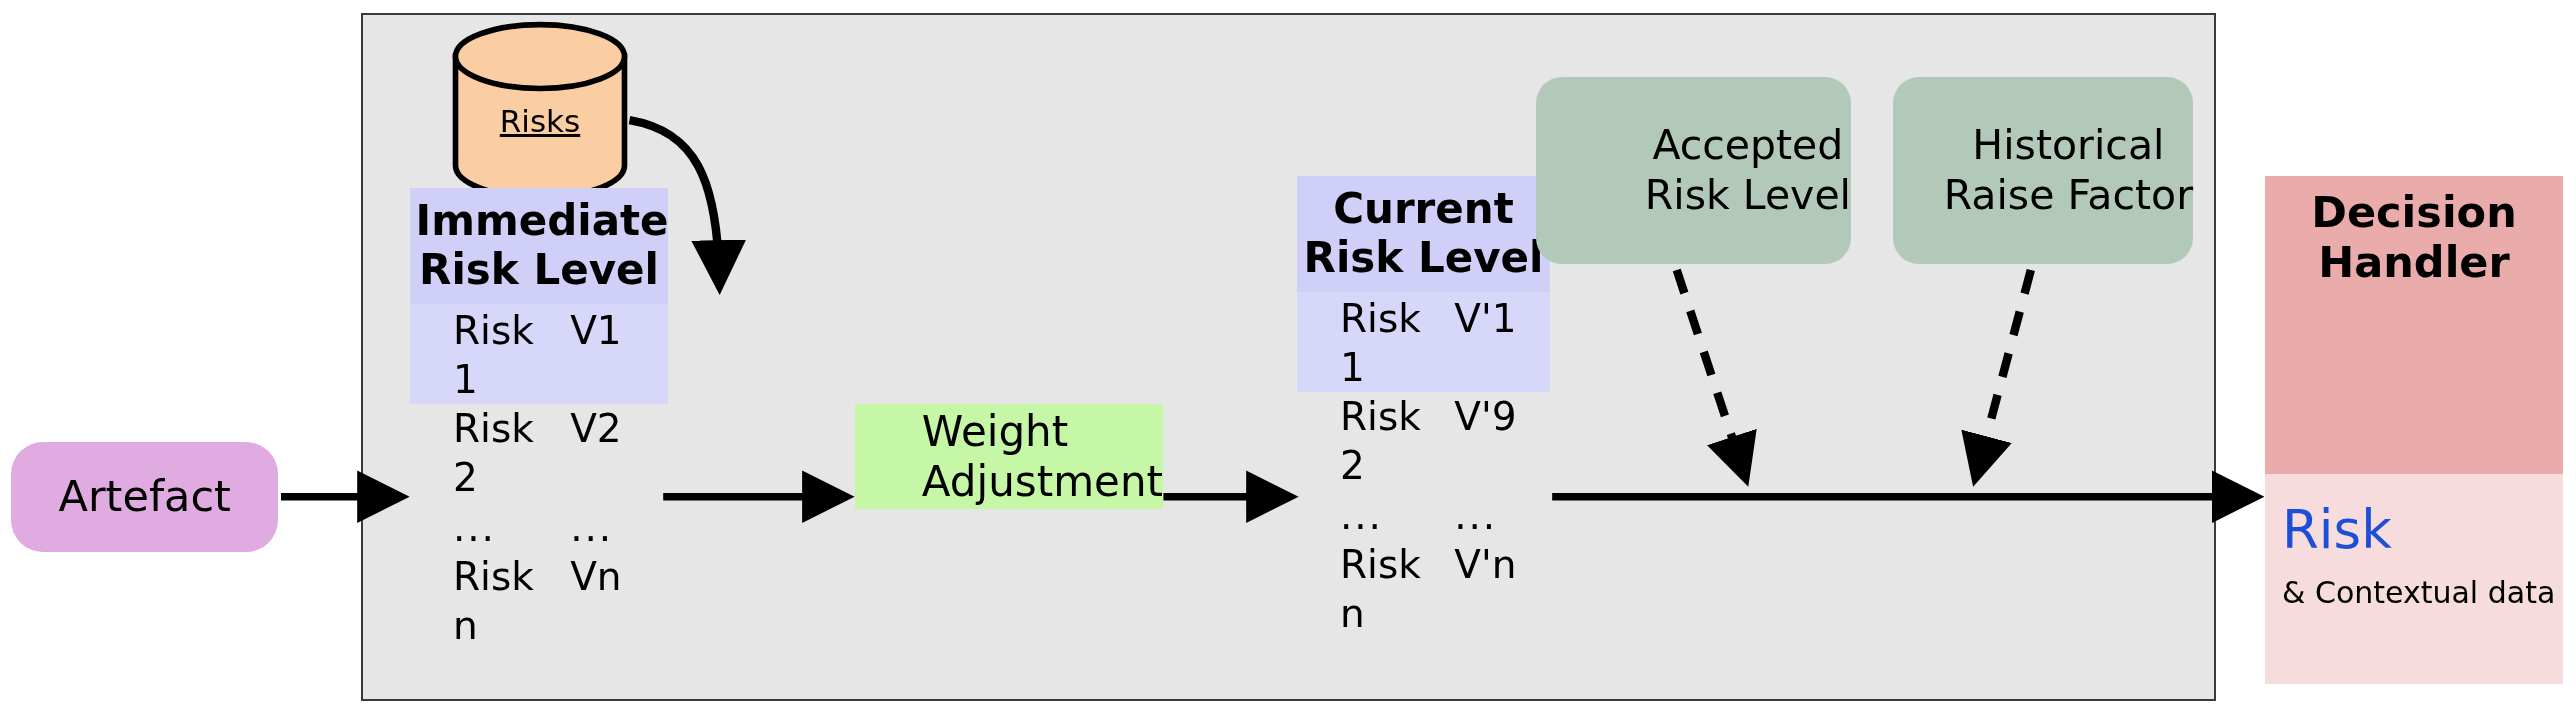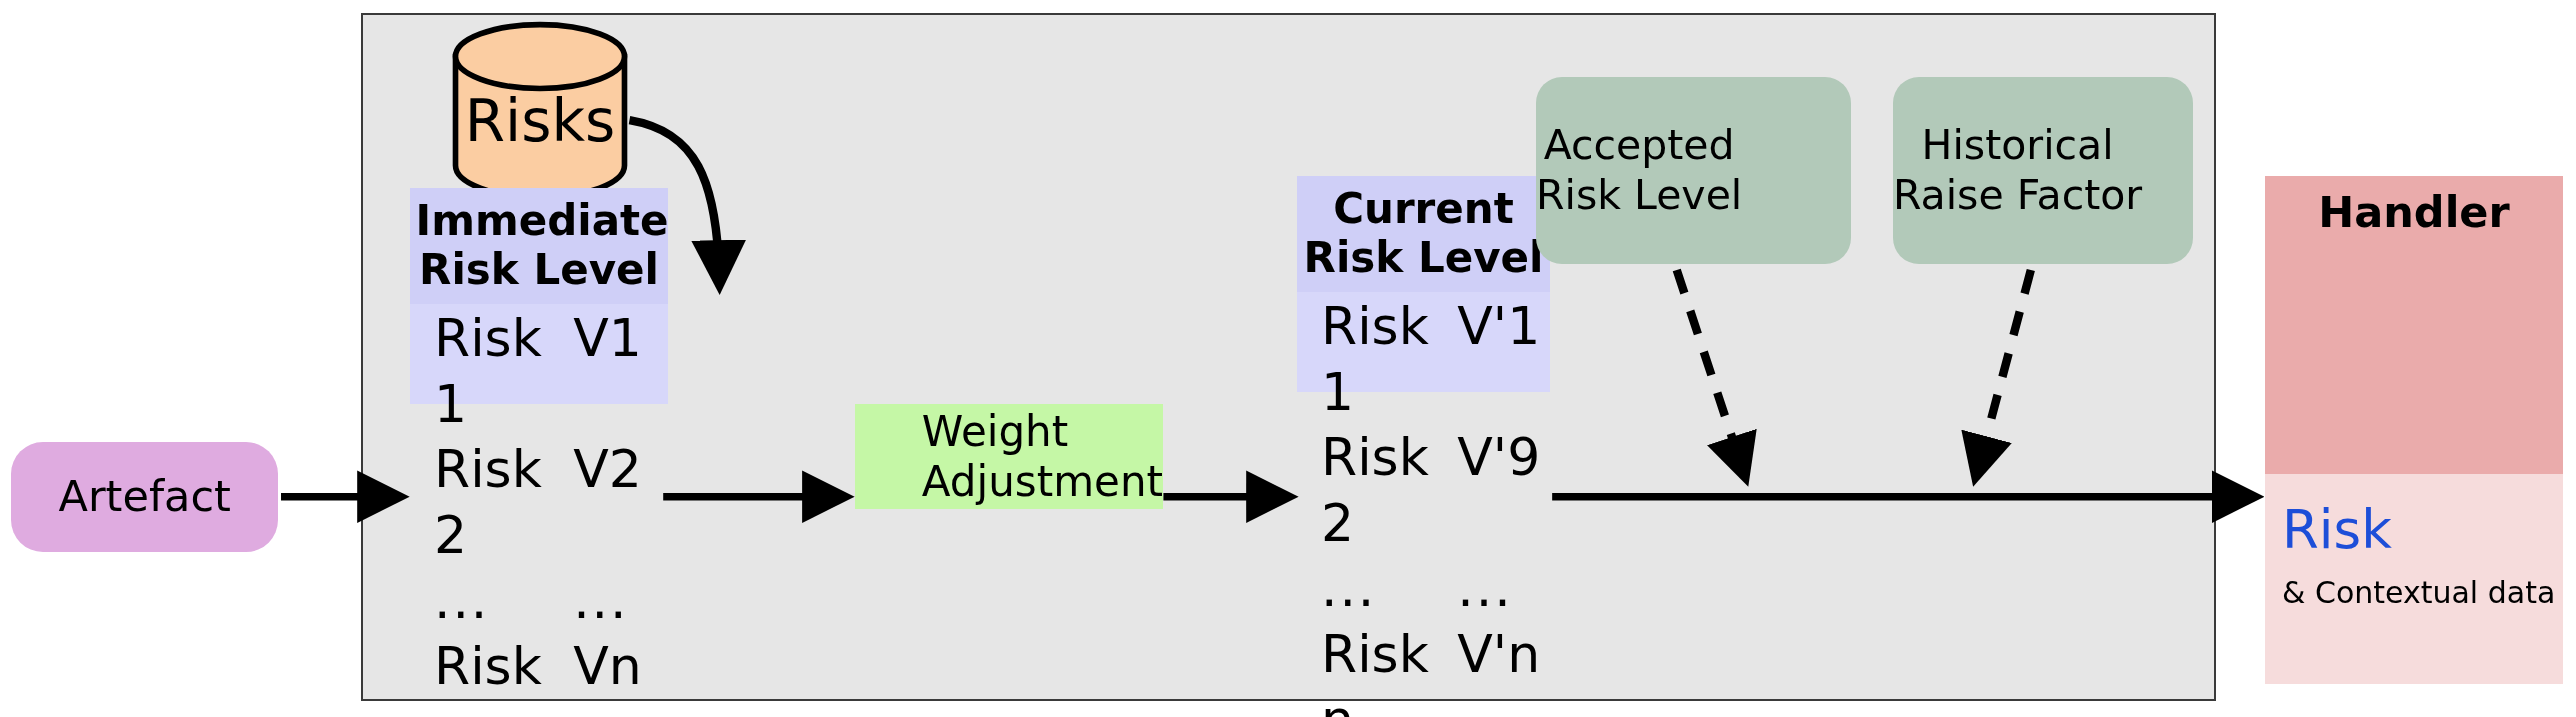--- a/index.html
+++ b/index.html
@@ -57,24 +57,25 @@
     height: 184px;
   }
   #risks-node svg { display: block; }
   #risks-node .lbl {
     position: absolute;
     left: 0; top: 0;
     width: 184px; height: 184px;
     display: flex;
     align-items: center;
     justify-content: center;
-    font-size: 58px;
+    font-size: 31px;
     color: #000;
     padding-top: 20.6px;
     box-sizing: border-box;
+    text-decoration: underline;
   }
 
   
   .risk-table {
     background: #d7d7fa;
     box-sizing: border-box;
   }
   .risk-table .rt-head {
     background: #cfcff7;
     text-align: center;
@@ -82,24 +83,24 @@
     font-size: 42px;
     line-height: 1.16;
     padding: 9.4px 5.6px 9.4px 5.6px;
     color: #000;
   }
   .risk-table .rt-body {
     padding: 1.9px 0 11.2px 0;
   }
   .risk-table .rt-row {
     display: flex;
-    font-size: 52px;
+    font-size: 39px;
     line-height: 1.26;
     color: #000;
-    padding: 0 9px;
+    padding: 0 28px;
   }
   .risk-table .rt-row .c-name {
     flex: 0 0 auto;
     width: 58%;
     text-align: left;
     padding-left: 15px;
   }
   .risk-table .rt-row .c-val {
     flex: 1 1 auto;
     text-align: left;
@@ -140,21 +141,21 @@
     padding-left: 24px;
     text-align: left;
   }
 
   
   .sage-box {
     background: #b2c9b9;
     border-radius: 26px;
     display: flex;
     align-items: center;
-    justify-content: flex-start;
+    justify-content: flex-end;
   }
   .sage-box .lbl {
     font-size: 41px;
     line-height: 1.2;
     color: #000;
     text-align: center;
   }
   #accepted-risk-level {
     left: 1536px;
     top: 77px;
@@ -323,20 +324,21 @@
 
   <div class="abs sage-box" id="historical-raise-factor">
     <div class="lbl">
       <div>Historical</div>
       <div>Raise Factor</div>
     </div>
   </div>
 
   <div class="abs" id="decision-handler">
     <div class="dh-head">
+      <div>Decision</div>
       <div>Handler</div>
     </div>
     <div class="dh-body">
       <div class="dh-risk">Risk</div>
       <div class="dh-sub">&amp; Contextual data</div>
     </div>
   </div>
 
 </div>
 

